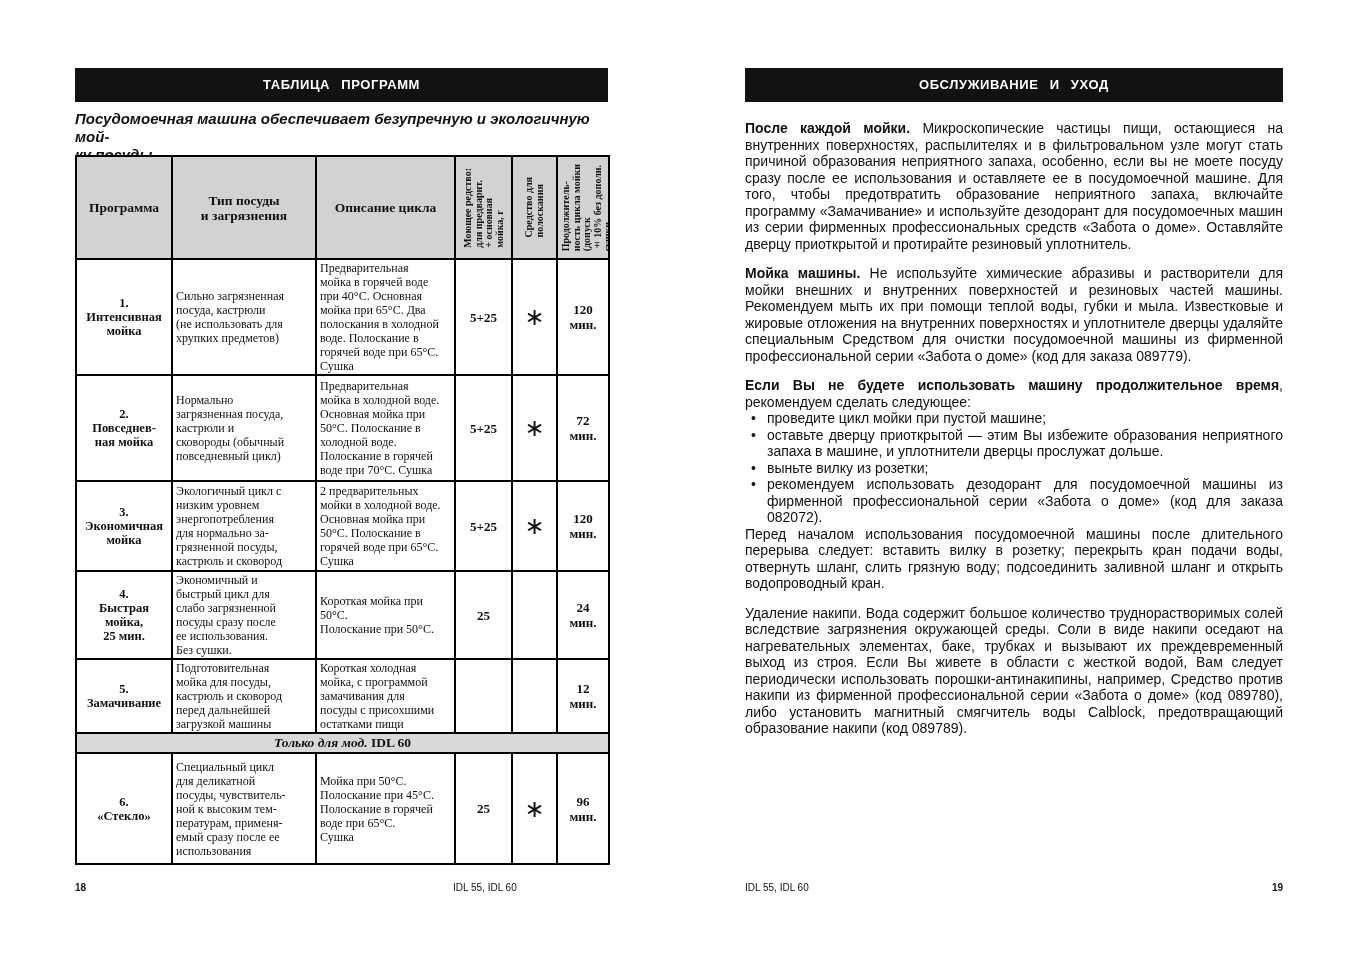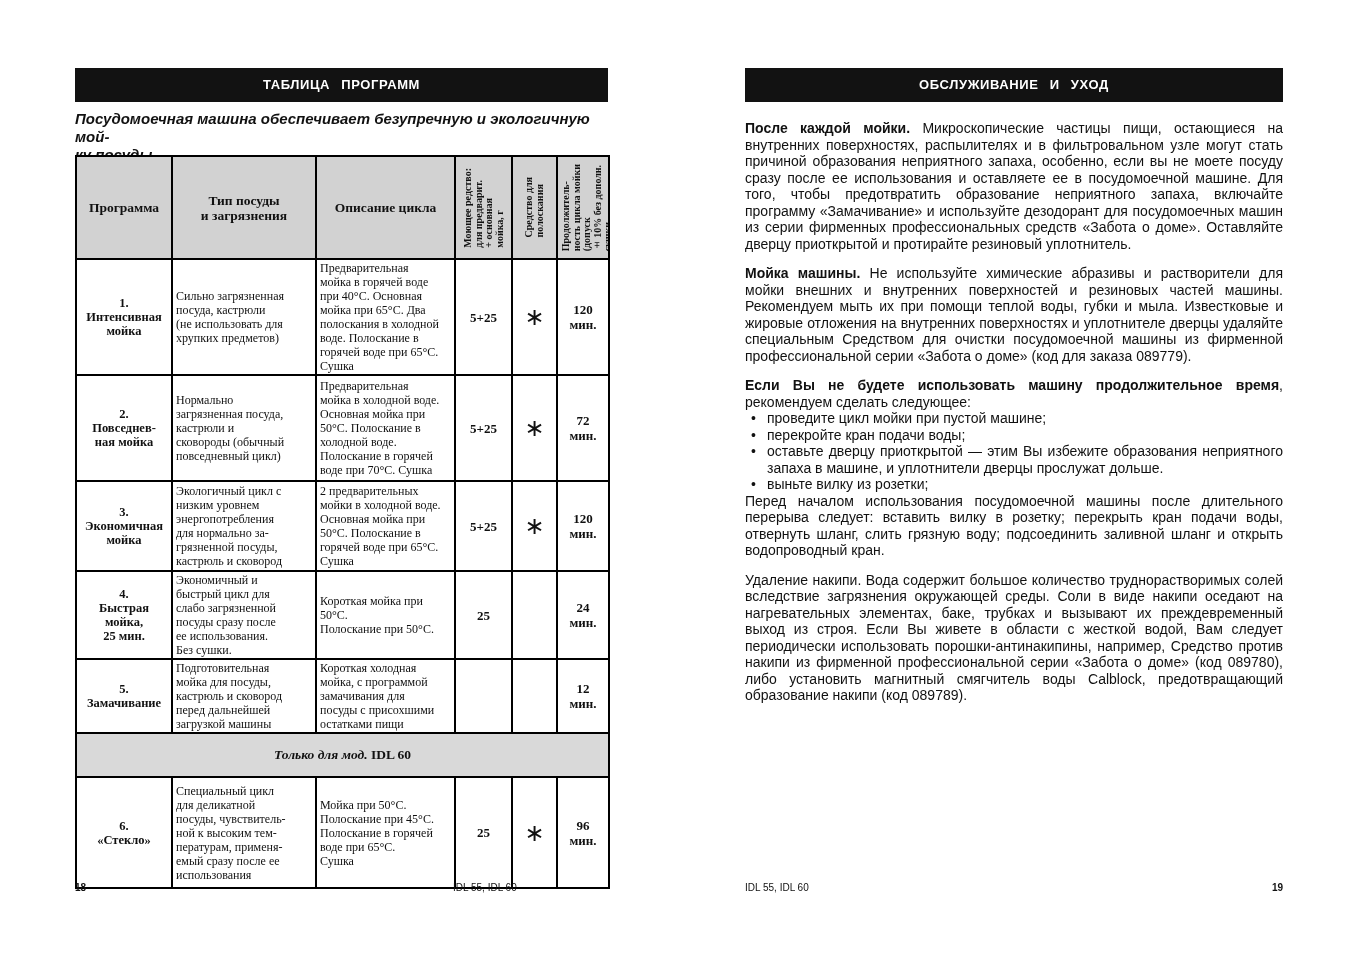--- a/index.html
+++ b/index.html
@@ -82,21 +82,21 @@
   td.star{
     font-size:24px;line-height:10px;
     text-align:center;vertical-align:middle;
     font-weight:400;
   }
   tr.sep td{
     background:#d9d9d9;
     text-align:center;
     font-size:13.5px;
     line-height:16px;
-    padding:13px 0;
+    padding:1px 0;
   }
   .sep-i{font-weight:bold;font-style:italic;}
   .sep-b{font-weight:bold;}
 
   
   .paras{
     position:absolute;left:745px;top:120px;width:538px;
     font-size:14px;line-height:16.5px;
     text-align:justify;
   }
@@ -296,23 +296,23 @@
   </div>
 
   <div class="titlebar right">ОБСЛУЖИВАНИЕ  И  УХОД</div>
 
   <div class="paras">
     <p><b>После каждой мойки. </b><span>Микроскопические частицы пищи, остающиеся на внутренних поверхностях, распылителях и в фильтровальном узле могут стать причиной  образования неприятного запаха, особенно, если вы не моете посуду сразу после ее использования и оставляете ее в посудомоечной машине. Для того, чтобы предотвратить образование неприятного запаха, включайте программу «Замачивание» и используйте дезодорант для посудомоечных машин из серии фирменных профессиональных средств «Забота о доме». Оставляйте дверцу приоткрытой и протирайте резиновый уплотнитель.</span></p>
     <p><b>Мойка машины. </b><span>Не используйте химические абразивы и растворители для мойки внешних и внутренних поверхностей и резиновых частей машины. Рекомендуем мыть их при помощи  теплой воды, губки и мыла. Известковые и жировые отложения на внутренних поверхностях и уплотнителе дверцы удаляйте специальным Средством для очистки посудомоечной машины из фирменной профессиональной серии «Забота о доме» (код  для заказа 089779).</span></p>
     <p style="margin-bottom:0"><b>Если Вы не будете использовать машину продолжительное время</b><span>, рекомендуем сделать следующее:</span></p>
     <ul class="dots">
       <li>проведите цикл мойки при пустой машине;</li>
-      <li>перекройте кран подачи воды;</li>
       <li>оставьте дверцу приоткрытой — этим Вы избежите образования неприятного запаха в машине, и уплотнители дверцы прослужат дольше.</li>
       <li>выньте вилку из розетки;</li>
+      <li>рекомендуем использовать дезодорант для посудомоечной машины из фирменной профессиональной серии «Забота о доме» (код для заказа 082072).</li>
     </ul>
     <p class="after-list">Перед началом использования посудомоечной машины после длительного перерыва следует: вставить вилку в розетку; перекрыть кран подачи воды, отвернуть шланг, слить грязную воду; подсоединить заливной шланг и открыть водопроводный кран.</p>
     <p><span>Удаление накипи. Вода содержит большое количество труднорастворимых солей вследствие загрязнения окружающей среды. Соли в виде накипи оседают на нагревательных элементах, баке, трубках и вызывают их преждевременный выход из строя. Если Вы живете в области с жесткой  водой, Вам следует периодически использовать порошки-антинакипины, например, Средство против накипи из фирменной профессиональной серии «Забота о доме» (код 089780), либо установить магнитный смягчитель воды Calblock, предотвращающий образование накипи (код 089789).</span></p>
   </div>
 
   <div class="footer right">
     <span class="model">IDL 55, IDL 60</span>
     <span class="pagenum">19</span>
   </div>
 

